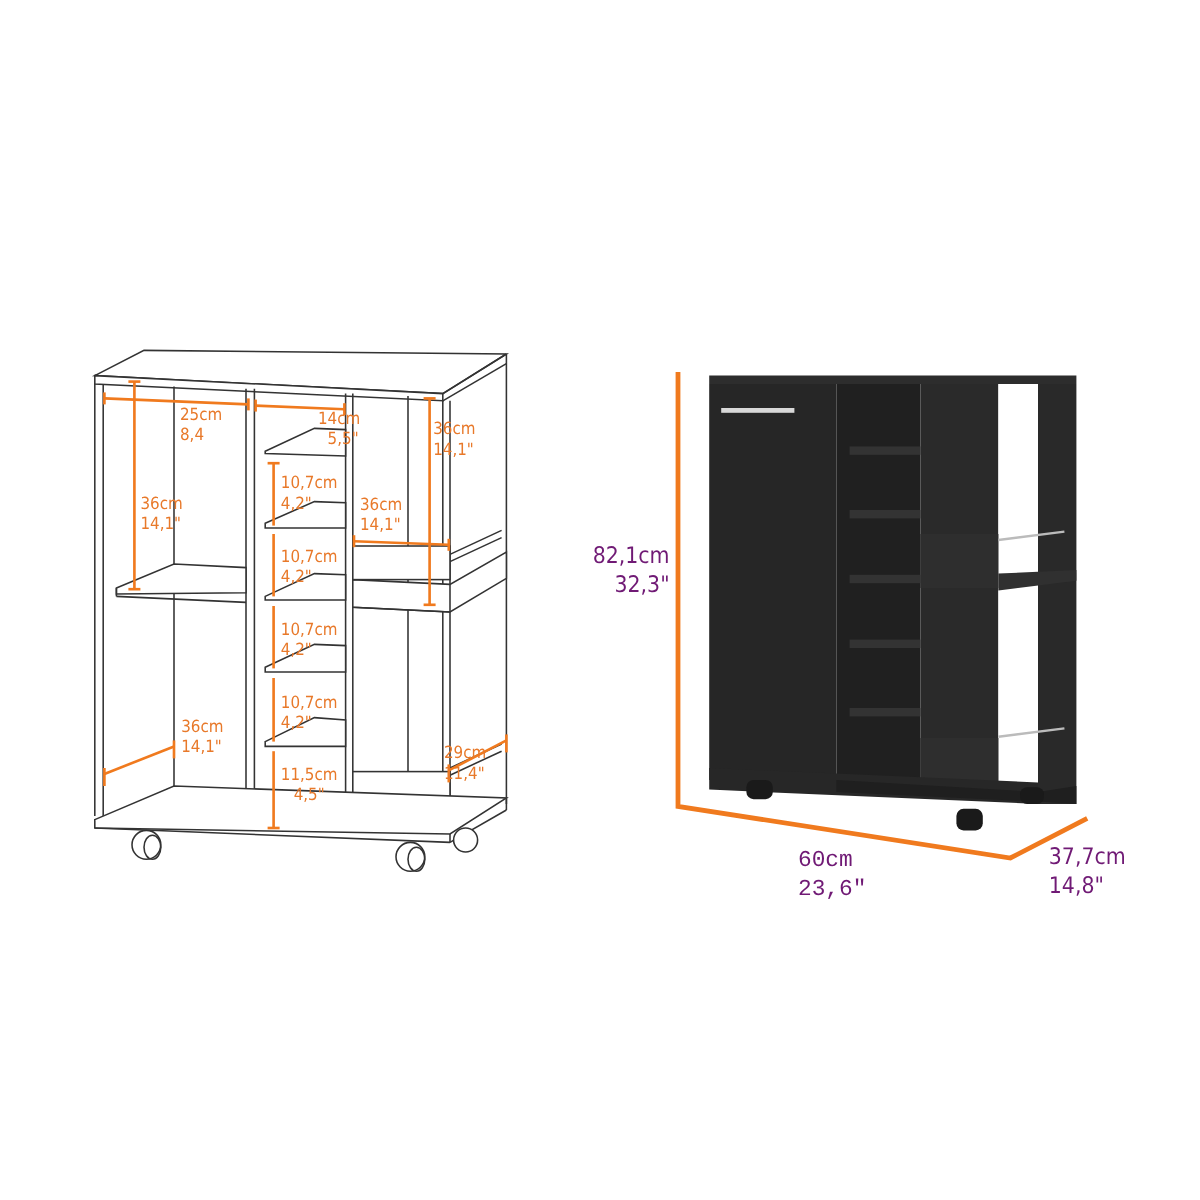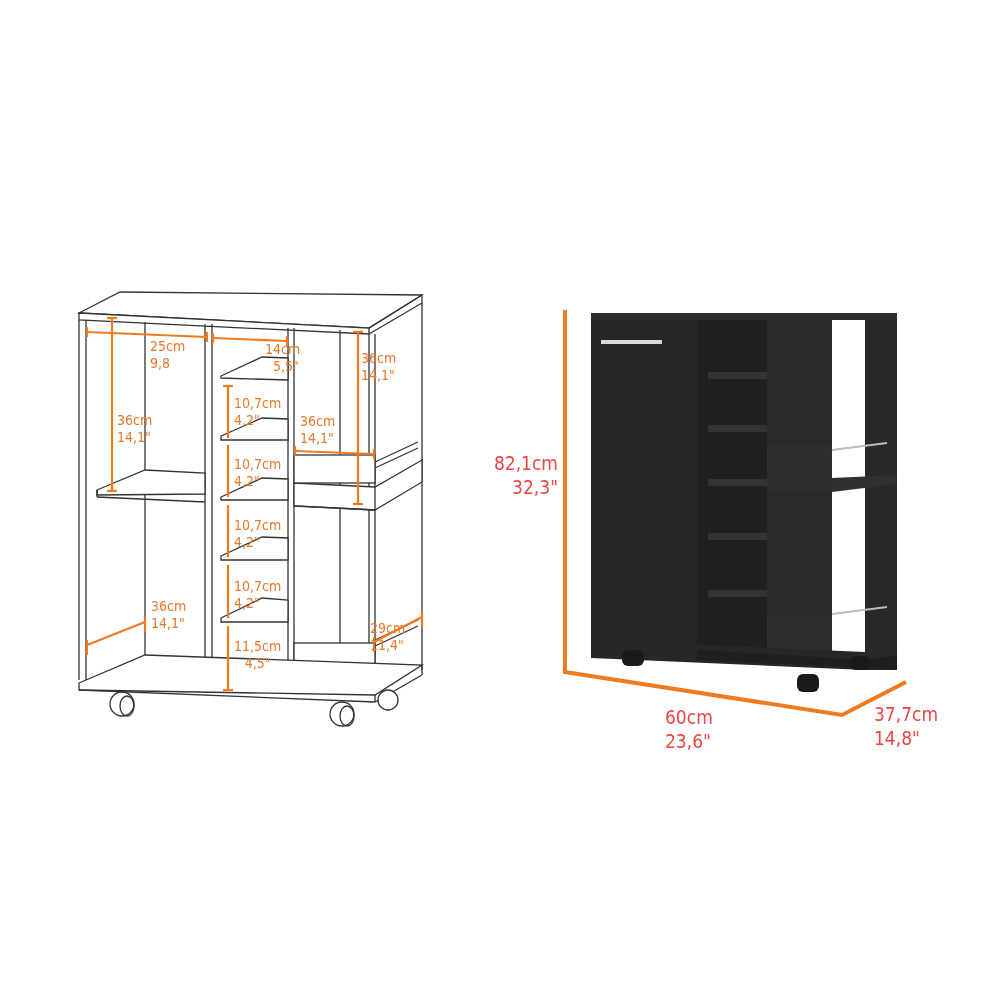--- a/index.html
+++ b/index.html
@@ -1,19 +1,19 @@
 <!DOCTYPE html>
 <html><head>
 <meta charset="utf-8">
 <style>
   html,body{margin:0;padding:0;background:#fff;}
   body{width:1000px;height:1000px;position:relative;overflow:hidden;font-family:"DejaVu Sans Condensed","DejaVu Sans",sans-serif;}
   svg{position:absolute;left:0;top:0;}
   .lbl{position:absolute;color:#e8792a;font-size:14px;line-height:17px;white-space:nowrap;}
-  .lbl.big{font-size:19px;line-height:24px;color:#ef4444;}
+  .lbl.big{font-size:19px;line-height:24px;color:#701a75;}
   .c{text-align:left;}
   .r{text-align:right;}
 </style>
 </head>
 <body>
 
 <svg width="1000" height="1000" viewBox="0 0 1000 1000">
   <g fill="none" stroke="#333" stroke-width="1.3">
 
     <polygon points="79,313 120,292 422,295 369,328" fill="#fff"></polygon>
@@ -128,21 +128,21 @@
     <rect x="850" y="656" width="20" height="14" rx="6" fill="#1a1a1a"></rect>
   </g>
 
   <g stroke="#f07a1e" stroke-width="4" fill="none">
     <polyline points="565,310 565,672 842,715 906,682"></polyline>
   </g>
 </svg>
 
 <div class="lbl c" style="left:150px;top:338px;width:50px;">
     <div>25cm</div>
-    <div>9,8</div>
+    <div>8,4</div>
   </div>
 <div class="lbl" style="left:241px;top:341px;margin-left:24px;">
     <div>14cm</div>
     <div style="padding-left:8px">5,5"</div>
   </div>
 <div class="lbl" style="left:361px;top:350px;">
     <div>36cm</div>
     <div>14,1"</div>
   </div>
 <div class="lbl" style="left:117px;top:412px;">
@@ -179,20 +179,20 @@
   </div>
 <div class="lbl c" style="left:370px;top:620px;width:44px;">
     <div>29cm</div>
     <div>11,4"</div>
   </div>
 
 <div class="lbl big r" style="left:470px;top:451px;width:88px;">
     <div>82,1cm</div>
     <div>32,3"</div>
   </div>
-<div class="lbl big c" style="left:665px;top:705px;width:70px;">
+<div class="lbl big c" style="left:665px;top:705px;width:70px;font-family:Liberation Mono, monospace;">
     <div>60cm</div>
     <div>23,6"</div>
   </div>
 <div class="lbl big" style="left:874px;top:702px;">
     <div>37,7cm</div>
     <div>14,8"</div>
   </div>
 
 </body></html>

